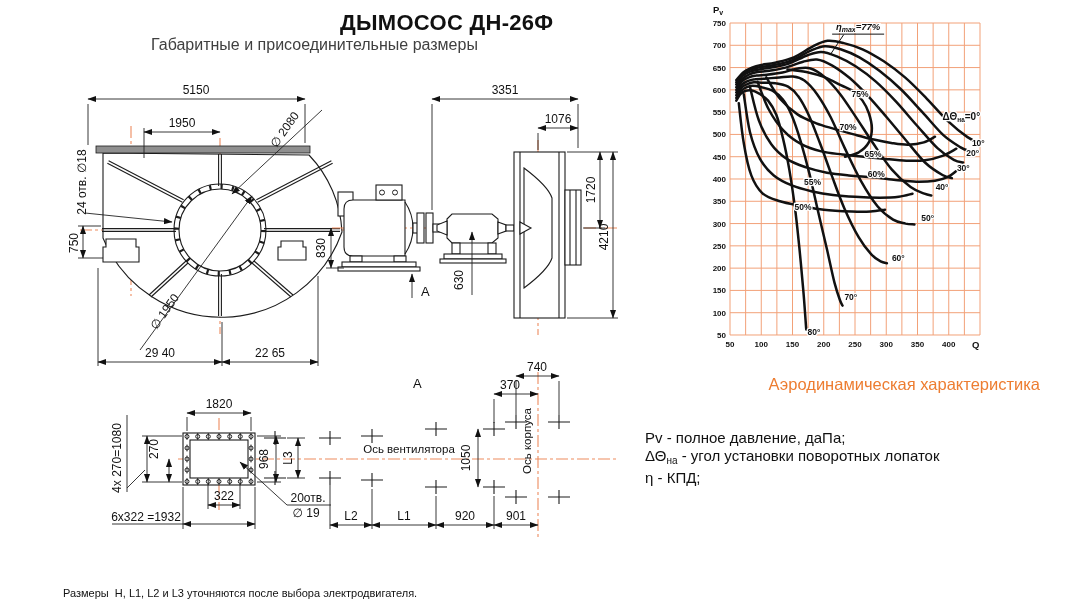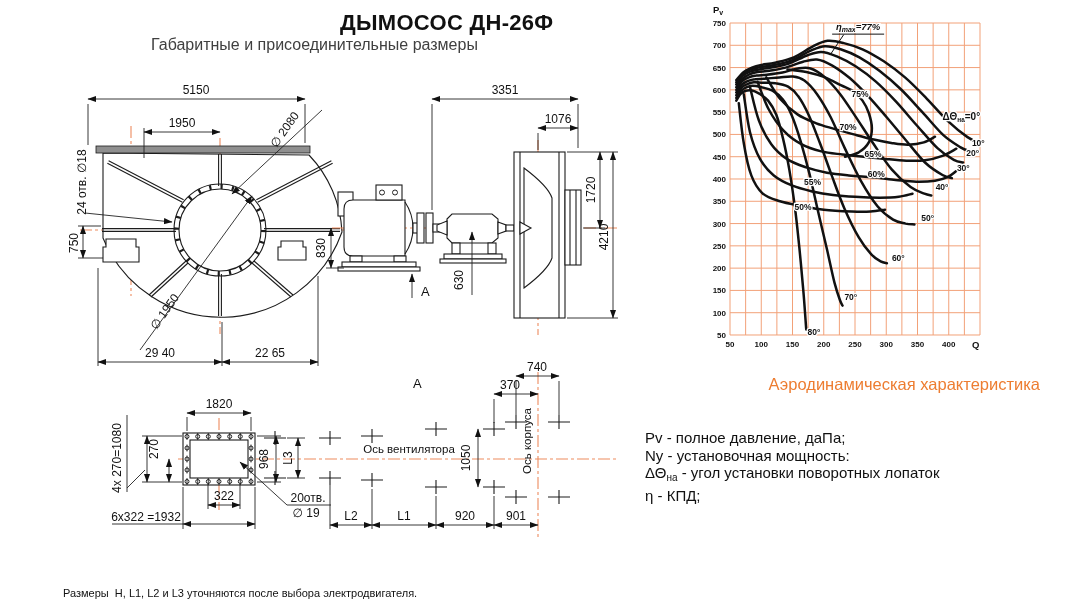--- a/index.html
+++ b/index.html
@@ -407,19 +407,18 @@
       <text x="13" y="13" class="axl"><tspan>P</tspan><tspan dy="2" font-size="7">v</tspan></text>
       <text x="272" y="348" class="axl">Q</text>
     </svg>
 
   <div class="chart-caption" style="color: rgb(237, 125, 49);">
     <div>Аэродинамическая характеристика</div>
   </div>
 
   <div class="legend">
     <div>Pv - полное давление, даПа;</div>
-    <div>Ny - установочная мощность:</div>
     <div><span>ΔΘ</span><span class="sub">на</span><span> - угол установки поворотных лопаток</span></div>
     <div>η - КПД;</div>
   </div>
 
   <div class="footnote">Размеры  H, L1, L2 и L3 уточняются после выбора электродвигателя.</div>
 </div>
 
 </body></html>

